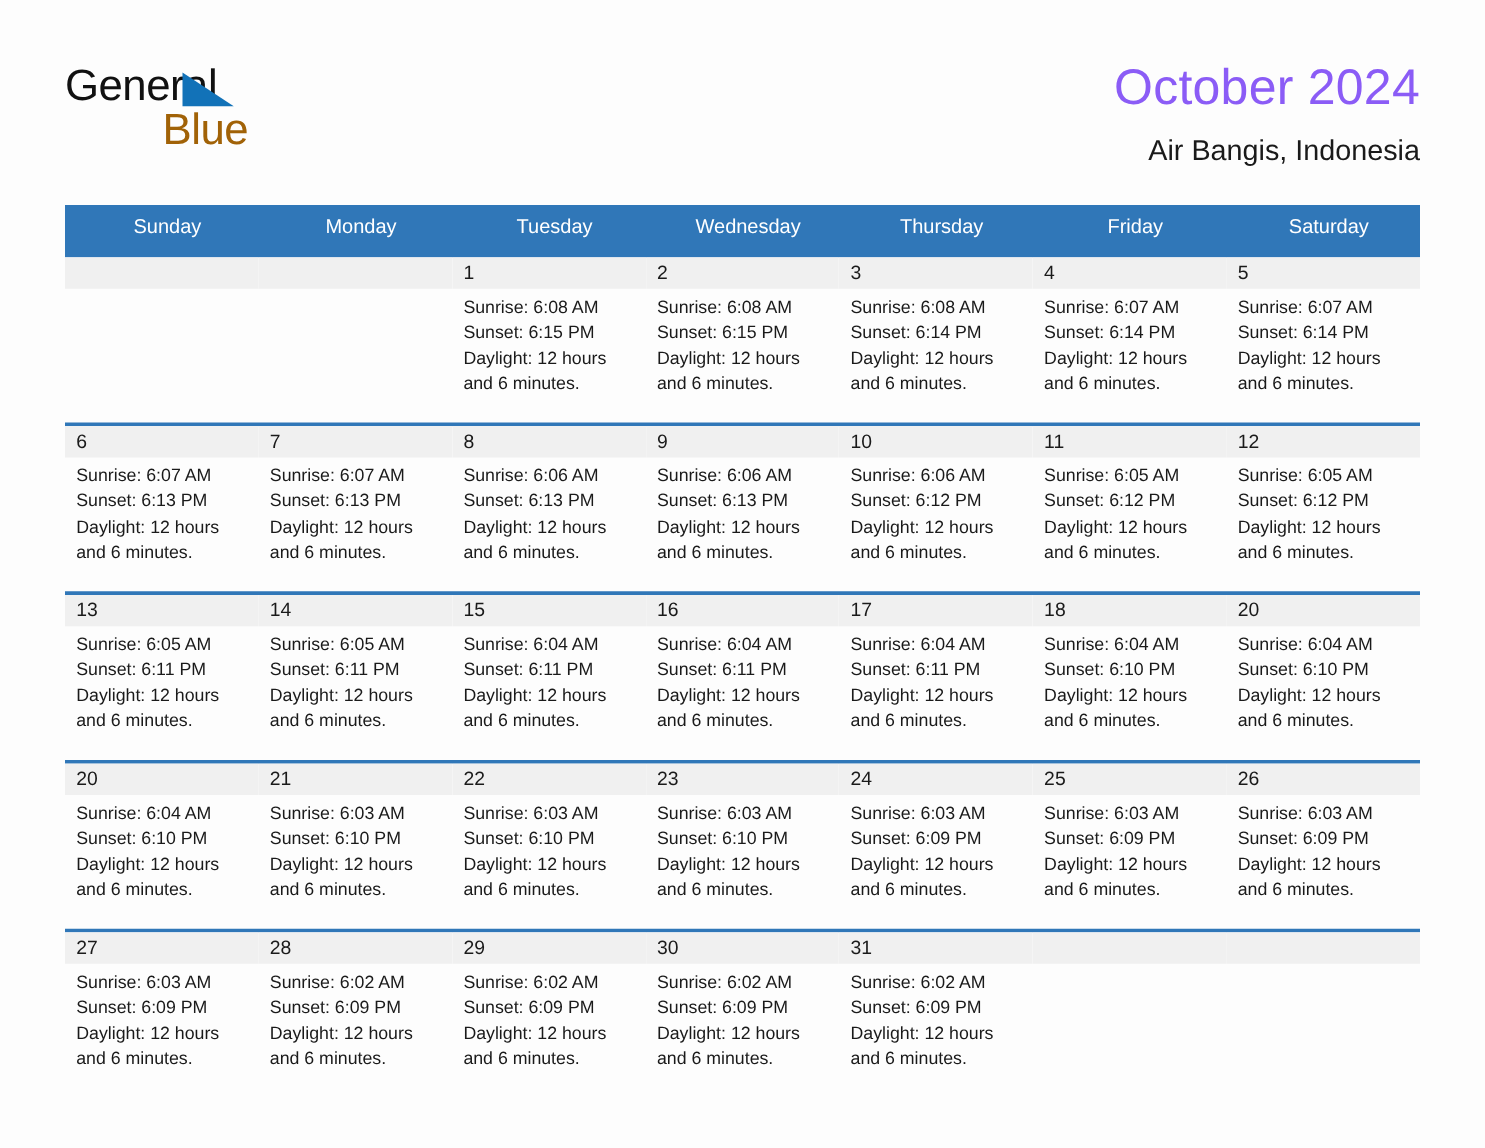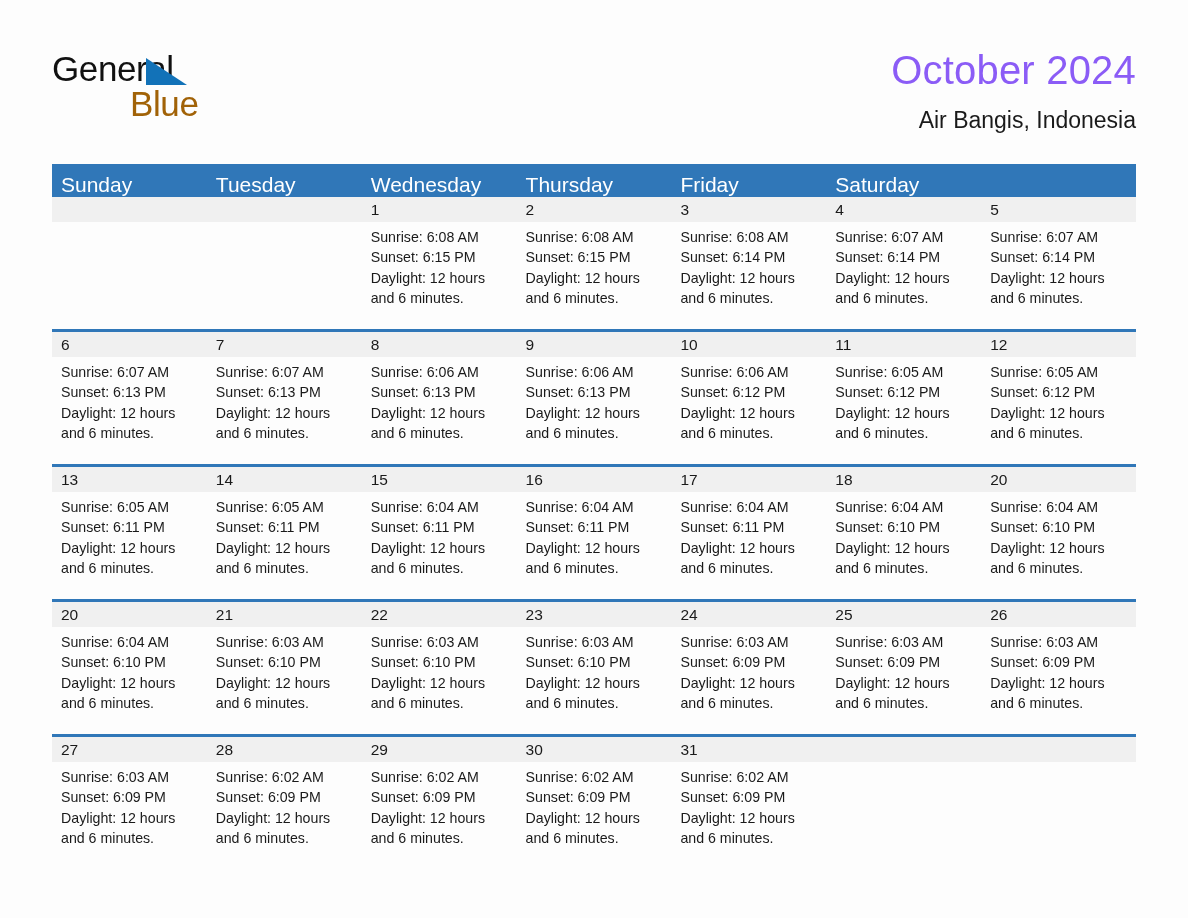--- a/index.html
+++ b/index.html
@@ -90,24 +90,25 @@
     margin-top: 17px;
     width: 1084px;
   }
   .weekdays {
     display: grid;
     grid-template-columns: repeat(7, 1fr);
     background: #3077b8;
   }
   .weekday {
     color: #ffffff;
-    font-size: 21px;
-    padding: 8px 0 0 9px;
+    font-size: 16px;
+    padding: 8px 0 15px 9px;
     line-height: 1.2;
     box-sizing: border-box;
+    text-align: center;
   }
   .week {
     display: grid;
     grid-template-columns: repeat(7, 1fr);
     border-top: 3px solid #3077b8;
     margin-top: 12px;
     height: 120px;
   }
   .week.first {
     border-top: none;
@@ -155,20 +156,21 @@
     <div class="titles">
       <h1 class="month-title">October 2024</h1>
       <h2 class="location">Air Bangis, Indonesia</h2>
     </div>
 
   </div>
 
   <div class="calendar">
     <div class="weekdays" id="weekday-row">
         <div class="weekday">Sunday</div>
+        <div class="weekday">Monday</div>
         <div class="weekday">Tuesday</div>
         <div class="weekday">Wednesday</div>
         <div class="weekday">Thursday</div>
         <div class="weekday">Friday</div>
         <div class="weekday">Saturday</div>
       </div>
     <div id="weeks-container">
         <div class="week first">
           <div class="daycell empty">
             <div class="daynum-band"><span class="daynum"></span></div>

